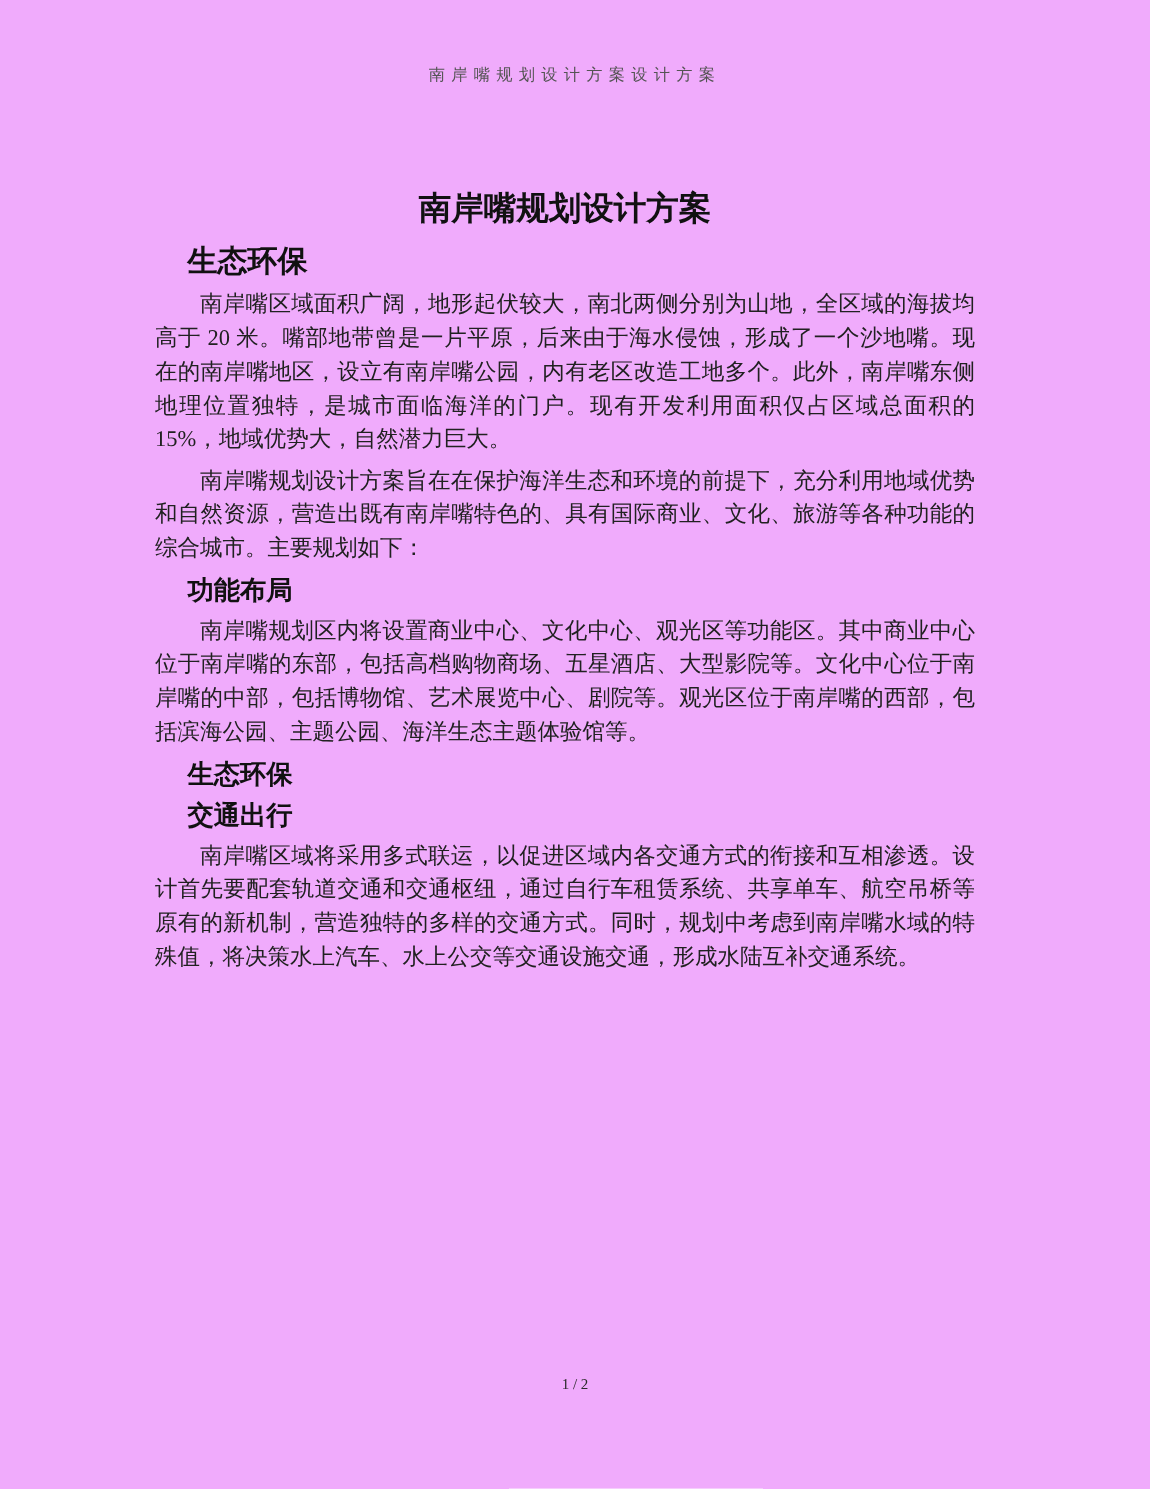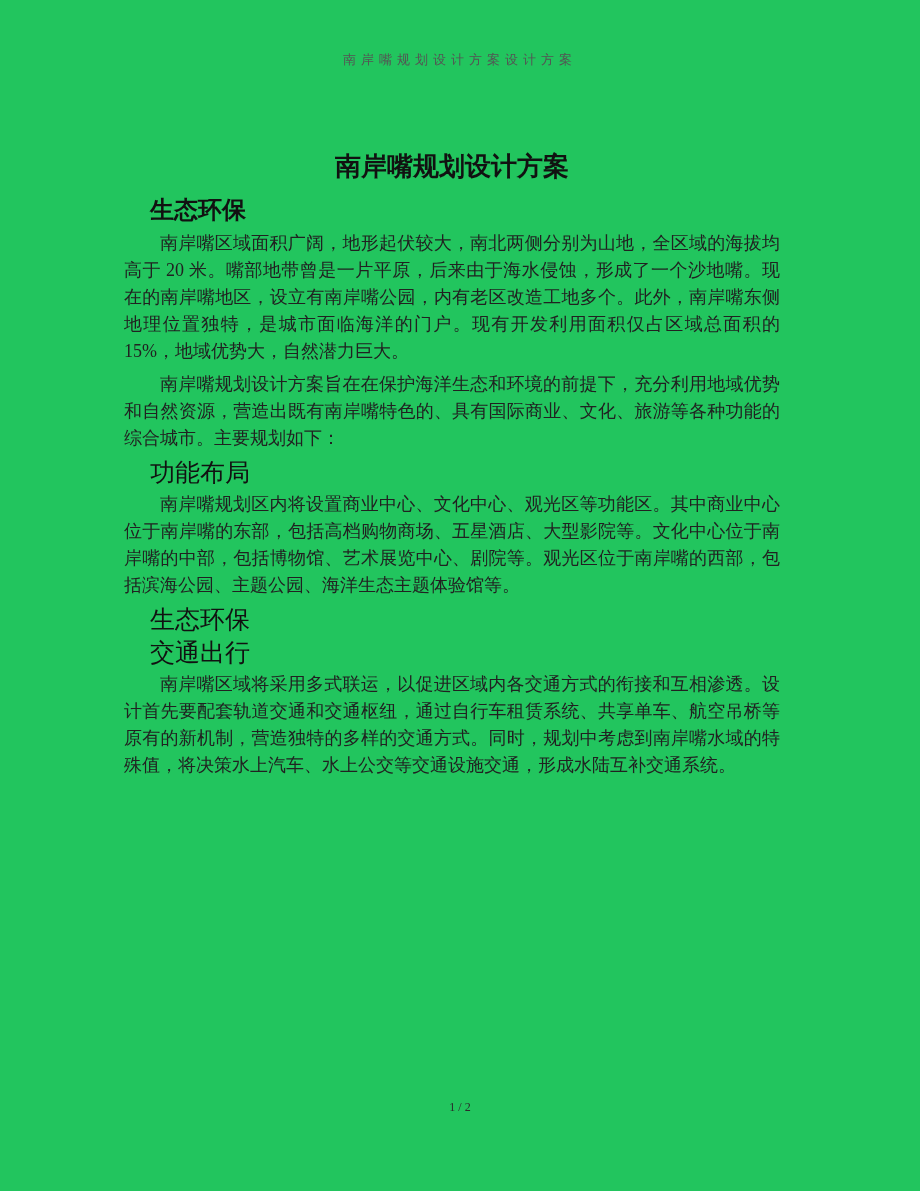--- a/index.html
+++ b/index.html
@@ -4,21 +4,21 @@
 <style>
   html, body {
     margin: 0;
     padding: 0;
     background: #ffffff;
   }
   .page {
     position: relative;
     width: 920px;
     height: 1191px;
-    background: #22c55e;
+    background: #f0abfc;
     overflow: hidden;
     font-family: "Liberation Serif", "DejaVu Serif", serif;
     color: #212121;
   }
   .doc-header {
     position: absolute;
     top: 51px;
     left: 0;
     right: 0;
     text-align: center;
@@ -42,22 +42,22 @@
     color: #111111;
   }
   h2.sec {
     font-size: 24px;
     font-weight: bold;
     margin: 10px 0 6px 26px;
     line-height: 28px;
     color: #111111;
   }
   h3.sub {
-    font-size: 25px;
-    font-weight: normal;
+    font-size: 21px;
+    font-weight: bold;
     margin: 8px 0 6px 26px;
     line-height: 25px;
     color: #111111;
   }
   p.body-par {
     font-size: 18px;
     line-height: 27px;
     margin: 0 0 6px 0;
     text-align: justify;
     text-indent: 2em;

